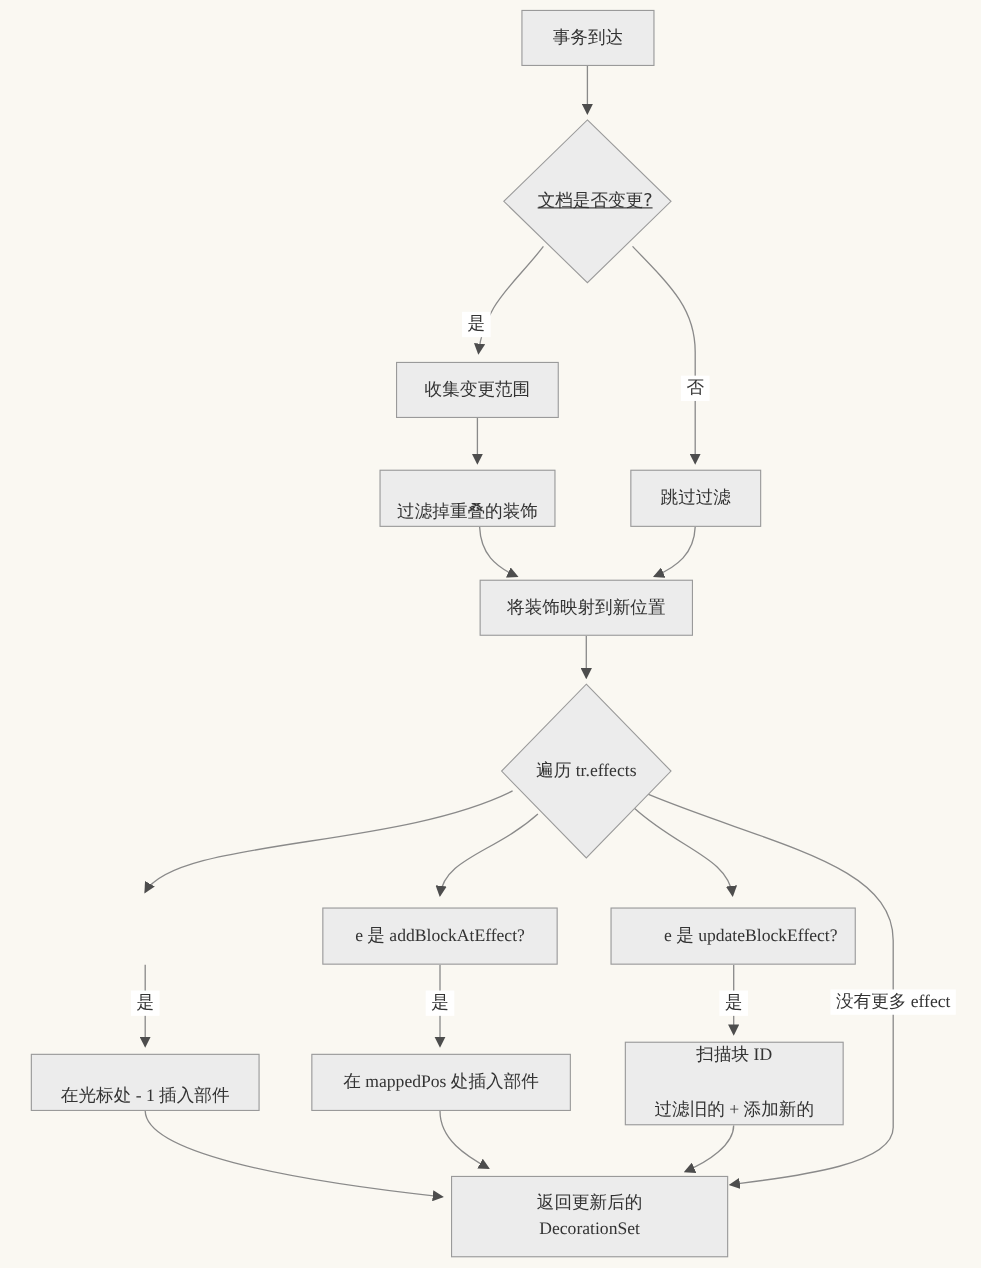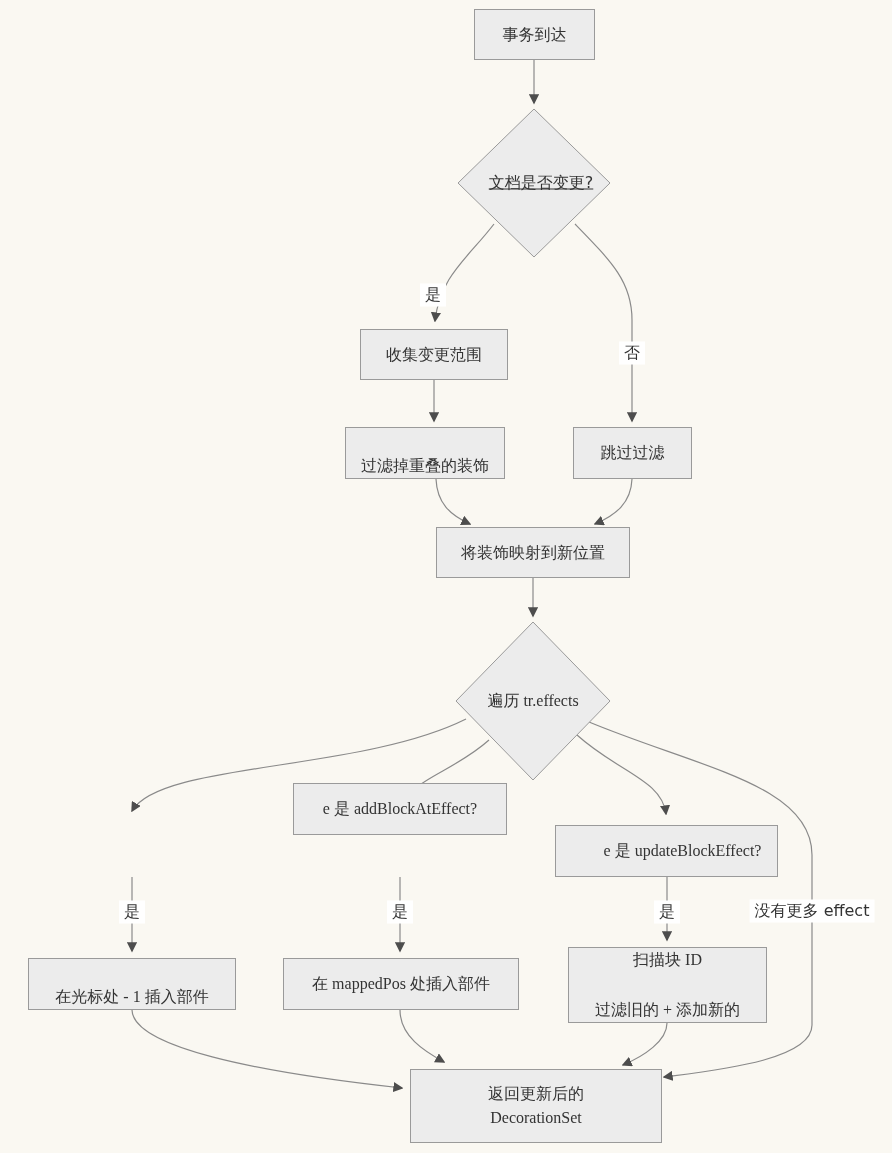--- a/index.html
+++ b/index.html
@@ -100,21 +100,21 @@
     <span>跳过过滤</span>
   </div>
 
   <div class="node" style="left:436px;top:527px;width:194px;height:51px;text-align:center;">
     <span>将装饰映射到新位置</span>
   </div>
 
   <div class="dlabel" style="left:533px;top:701px;font-family:Liberation Serif, serif;">遍历 tr.effects</div>
 
 
-  <div class="node" style="left:293px;top:783px;width:214px;height:52px;">
+  <div class="node" style="left:293px;top:825px;width:214px;height:52px;">
     <span>e 是 addBlockAtEffect?</span>
   </div>
 
   <div class="node" style="left:555px;top:825px;width:223px;height:52px;padding-left:32px;">
     <span>e 是 updateBlockEffect?</span>
   </div>
 
   <div class="node" style="left:28px;top:958px;width:208px;height:52px;justify-content:flex-end;">
     <span>在光标处 - 1 插入部件</span>
   </div>
@@ -131,15 +131,15 @@
   <div class="node" style="left:410px;top:1069px;width:252px;height:74px;">
     <span>返回更新后的</span>
     <span>DecorationSet</span>
   </div>
 
   <div class="elabel" style="left:433px;top:295px;">是</div>
   <div class="elabel" style="left:632px;top:353px;">否</div>
   <div class="elabel" style="left:132px;top:912px;">是</div>
   <div class="elabel" style="left:400px;top:912px;">是</div>
   <div class="elabel" style="left:667px;top:912px;">是</div>
-  <div class="elabel" style="left:812px;top:911px;">没有更多 effect</div>
+  <div class="elabel" style="left:812px;top:911px;font-family:Liberation Serif, serif;">没有更多 effect</div>
 
 </div>
 
 </body></html>

